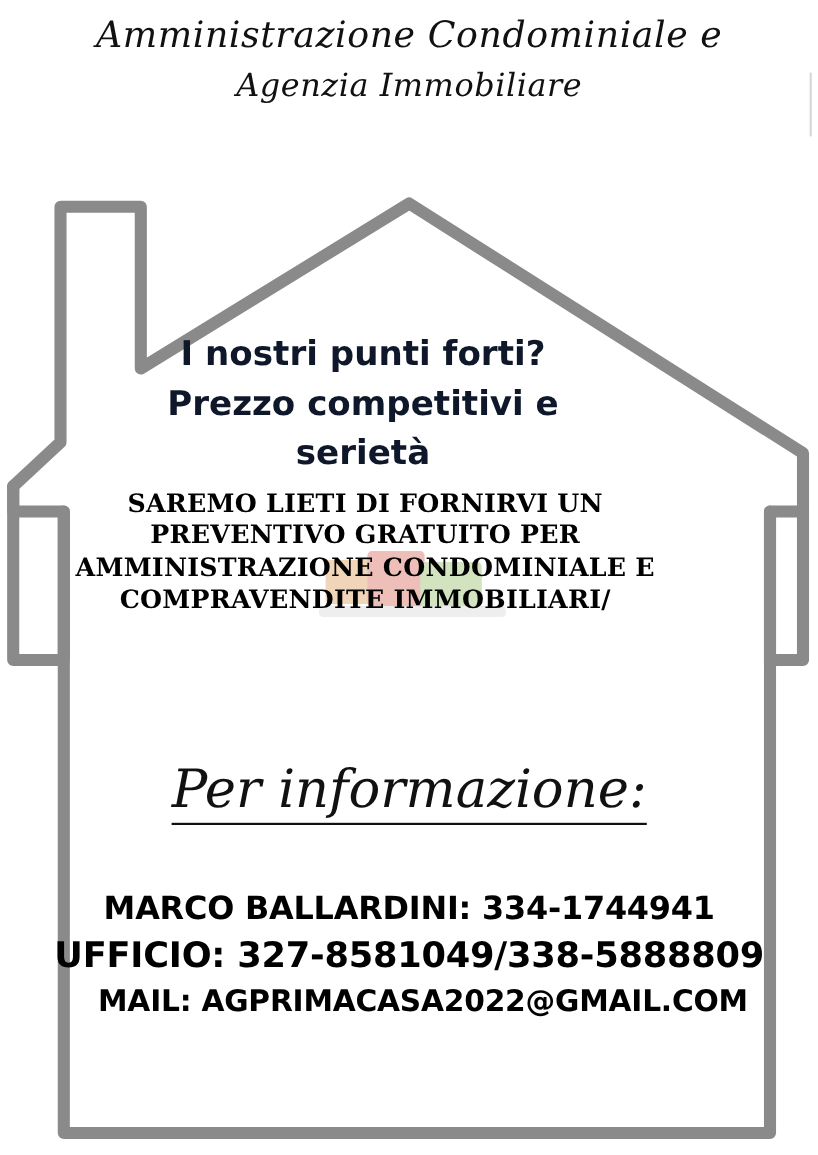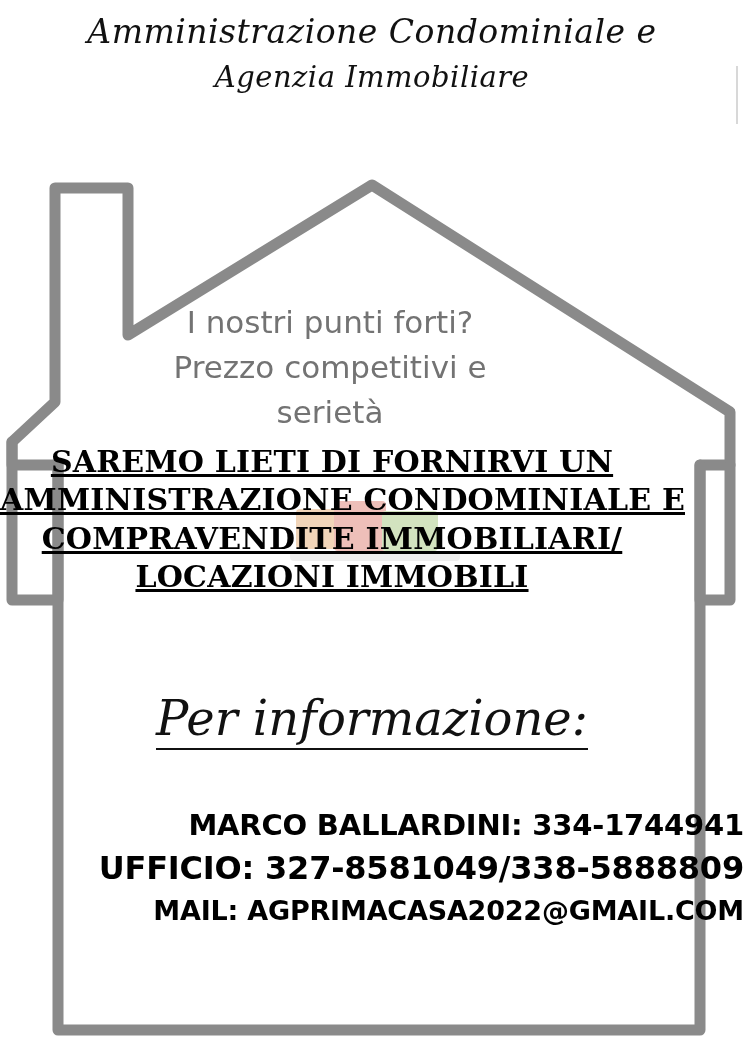--- a/index.html
+++ b/index.html
@@ -79,39 +79,39 @@
   }
 
   .punti {
     position: absolute;
     top: 300px;
     left: 0;
     width: 660px;
     text-align: center;
     font-family: "DejaVu Sans", "Liberation Sans", sans-serif;
     font-size: 31px;
-    color: #737373;
+    color: #0f172a;
     line-height: 1.45;
+    font-weight: bold;
   }
   .punti div { white-space: nowrap; }
   .punti .p3 { font-size: 31px; }
 
   .preventivo {
     position: absolute;
     top: 443px;
     left: 0;
     width: 664px;
     text-align: center;
     font-family: "DejaVu Serif", "Liberation Serif", serif;
     font-weight: bold;
-    font-size: 30px;
+    font-size: 23px;
     color: #000000;
     line-height: 1.28;
     letter-spacing: 0.2px;
-    text-decoration: underline;
   }
   .preventivo div { white-space: nowrap; }
 
   .per-info {
     position: absolute;
     top: 690px;
     left: 0;
     width: 744px;
     text-align: center;
     font-family: "DejaVu Serif", "Liberation Serif", serif;
@@ -129,21 +129,21 @@
     top: 805px;
     left: 0;
     width: 744px;
     text-align: center;
     font-family: "DejaVu Sans", "Liberation Sans", sans-serif;
     font-weight: bold;
     color: #000000;
     line-height: 1.42;
     letter-spacing: -0.2px;
   }
-  .contacts div { white-space: nowrap; text-align: right; }
+  .contacts div { white-space: nowrap; }
   .c1 { font-size: 29px; }
   .c2 { font-size: 28px; }
   .c3 { font-size: 32px; }
   .c4 { font-size: 27px; margin-left: 25px; }
 
   
   .edge-artifact {
     position: absolute;
     right: 0;
     top: 66px;
@@ -182,23 +182,23 @@
   <div class="content">
 
     <div class="punti">
       <div class="p1">I nostri punti forti?</div>
       <div class="p2">Prezzo competitivi e</div>
       <div class="p3">serietà</div>
     </div>
 
     <div class="preventivo">
       <div>SAREMO LIETI DI FORNIRVI UN</div>
+      <div>PREVENTIVO GRATUITO PER</div>
       <div>AMMINISTRAZIONE CONDOMINIALE E</div>
       <div>COMPRAVENDITE IMMOBILIARI/</div>
-      <div>LOCAZIONI IMMOBILI</div>
     </div>
 
     <div class="per-info">
       <span>Per informazione:</span>
     </div>
 
     <div class="contacts">
       <div class="c1">MARCO BALLARDINI: 334-1744941</div>
       <div class="c3">UFFICIO: 327-8581049/338-5888809</div>
       <div class="c4">MAIL: AGPRIMACASA2022@GMAIL.COM</div>

